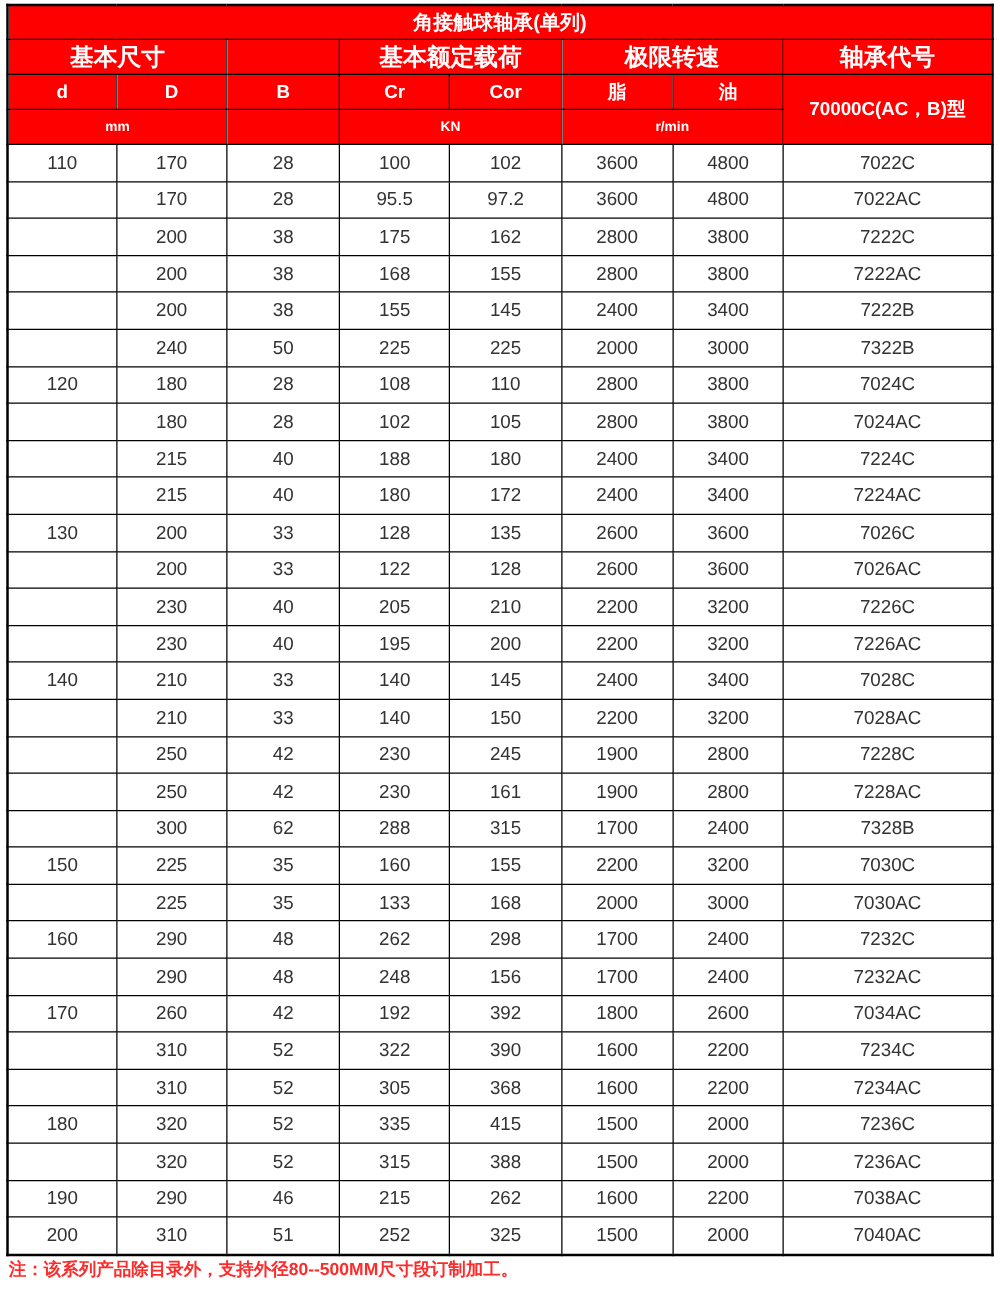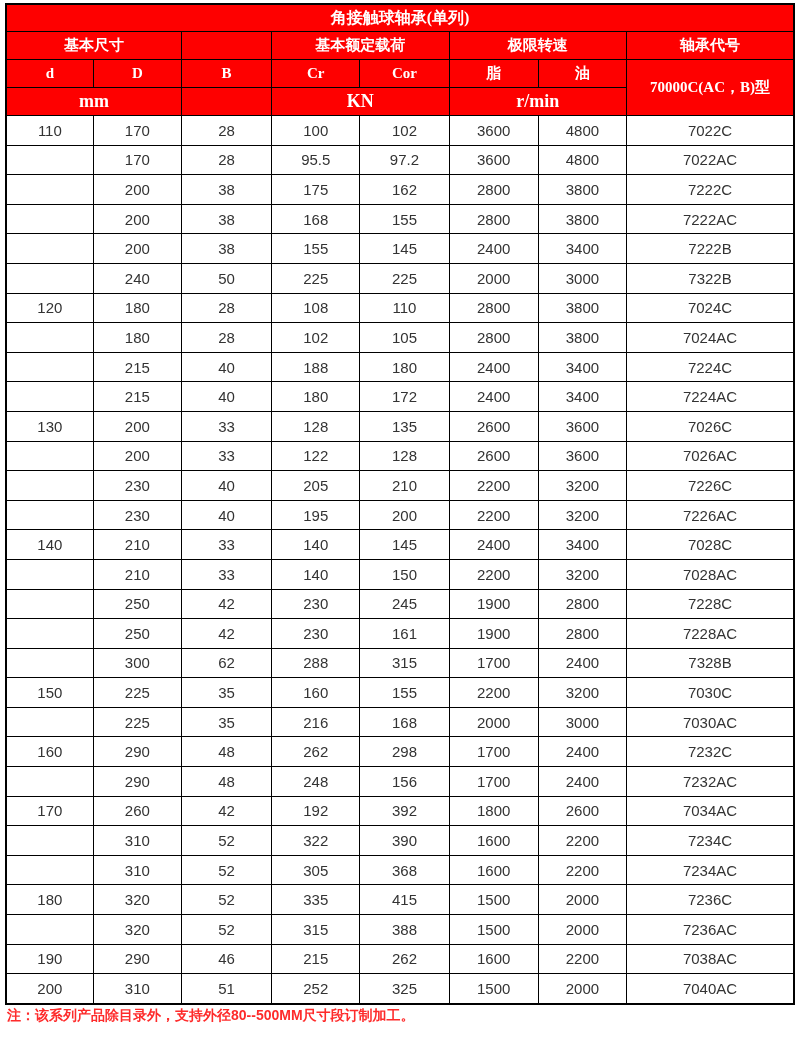--- a/index.html
+++ b/index.html
@@ -28,37 +28,36 @@
     vertical-align: middle;
     padding: 0 2px;
     overflow: hidden;
     white-space: nowrap;
   }
   
   thead th {
     background: #fe0000;
     color: #ffffff;
     font-weight: bold;
-    font-family: Liberation Serif, serif;
   }
   th.title-cell {
     height: 26px;
     font-size: 16px;
   }
   th.group-cell {
     height: 27px;
-    font-size: 15px;
+    font-size: 19px;
   }
   th.col-cell {
     height: 27px;
     font-size: 15px;
   }
   th.unit-cell {
     height: 27px;
-    font-size: 18px;
+    font-size: 11px;
   }
   th.left-al {
     text-align: left;
     padding-left: 8px;
   }
   th.code-type-cell {
     font-size: 15px;
     margin-left: 44px;
   }
   
@@ -319,21 +318,21 @@
           <td>160</td>
           <td>155</td>
           <td>2200</td>
           <td>3200</td>
           <td>7030C</td>
         </tr>
         <tr>
           <td></td>
           <td>225</td>
           <td>35</td>
-          <td>216</td>
+          <td>133</td>
           <td>168</td>
           <td>2000</td>
           <td>3000</td>
           <td>7030AC</td>
         </tr>
         <tr>
           <td>160</td>
           <td>290</td>
           <td>48</td>
           <td>262</td>

